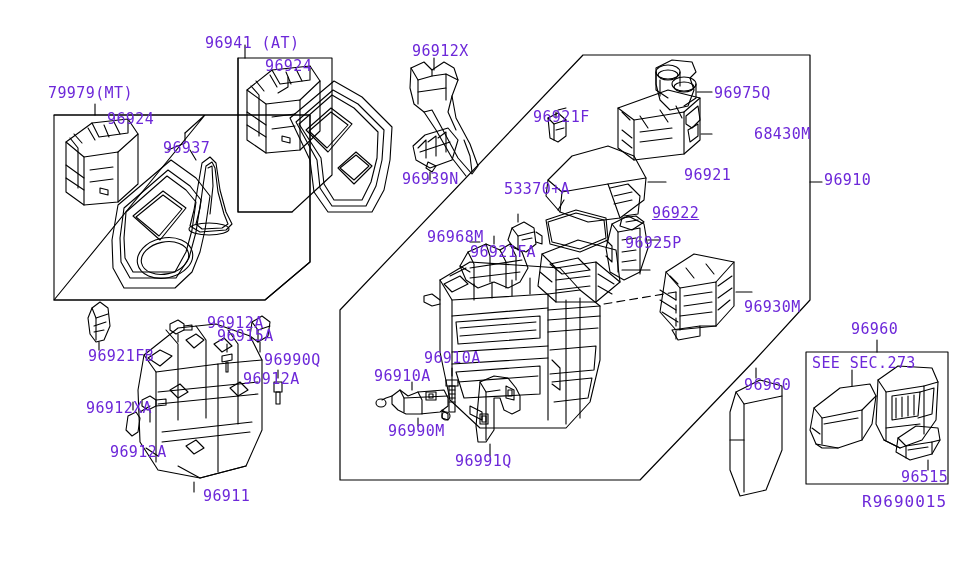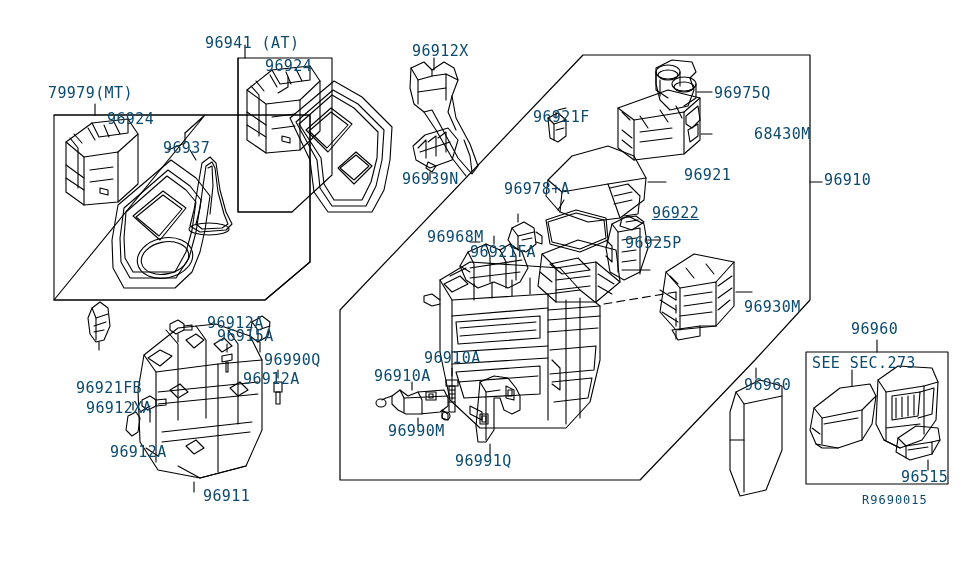--- a/index.html
+++ b/index.html
@@ -1,22 +1,22 @@
 <!DOCTYPE html>
 <html><head>
 <meta charset="utf-8">
 <style>
   html,body{margin:0;padding:0;background:#ffffff;}
   body{width:975px;height:566px;overflow:hidden;
        font-family:"DejaVu Sans Mono","Liberation Mono",monospace;}
   #stage{position:relative;width:975px;height:566px;background:#fff;}
   svg{position:absolute;top:0;left:0;width:975px;height:566px;}
   .lbl{position:absolute;font-family:"DejaVu Sans Mono","Liberation Mono",monospace;
-       font-size:15px;color:#0c4a6e;white-space:nowrap;letter-spacing:0.4px;line-height:1;}
-  .code{position:absolute;font-size:12px;letter-spacing:1px;}
+       font-size:15px;color:#6d28d9;white-space:nowrap;letter-spacing:0.4px;line-height:1;}
+  .code{position:absolute;font-size:16px;letter-spacing:1px;}
 </style>
 </head>
 <body>
 
 <div id="stage">
 
 <svg viewBox="0 0 975 566">
   <g fill="none" stroke="#000" stroke-width="1.1" stroke-linejoin="round" stroke-linecap="round">
 
   <g>
@@ -445,28 +445,28 @@
 
 <div class="lbl" style="left:412px; top:44px;">96912X</div>
 <div class="lbl" style="left:402px; top:172px;">96939N</div>
 <div class="lbl" style="left:533px; top:110px;">96921F</div>
 
 <div class="lbl" style="left:714px; top:86px;text-align:center;">96975Q</div>
 <div class="lbl" style="left:714px; top:127px;margin-left:40px;">68430M</div>
 <div class="lbl" style="left:684px; top:168px;">96921</div>
 <div class="lbl" style="left:824px; top:173px;">96910</div>
 
-<div class="lbl" style="left:504px; top:182px;">96978+A</div>
+<div class="lbl" style="left:504px; top:182px;">53370+A</div>
 <div class="lbl" style="left:470px; top:199px;margin-top:46px;">96921FA</div>
 <div class="lbl" style="left:652px; top:206px;text-decoration:underline;">96922</div>
 <div class="lbl" style="left:427px; top:230px;">96968M</div>
 <div class="lbl" style="left:625px; top:236px;">96925P</div>
 <div class="lbl" style="left:744px; top:284px;margin-top:16px;">96930M</div>
 
-<div class="lbl" style="left:76px;  top:349px;margin-top:32px;">96921FB</div>
+<div class="lbl" style="left:88px;  top:349px;">96921FB</div>
 <div class="lbl" style="left:207px; top:316px;">96912A</div>
 <div class="lbl" style="left:217px; top:329px;">96915A</div>
 <div class="lbl" style="left:264px; top:353px;">96990Q</div>
 <div class="lbl" style="left:243px; top:372px;">96912A</div>
 <div class="lbl" style="left:86px;  top:401px;">96912XA</div>
 <div class="lbl" style="left:110px; top:445px;">96912A</div>
 <div class="lbl" style="left:203px; top:489px;">96911</div>
 
 <div class="lbl" style="left:424px; top:351px;">96910A</div>
 <div class="lbl" style="left:374px; top:369px;">96910A</div>

